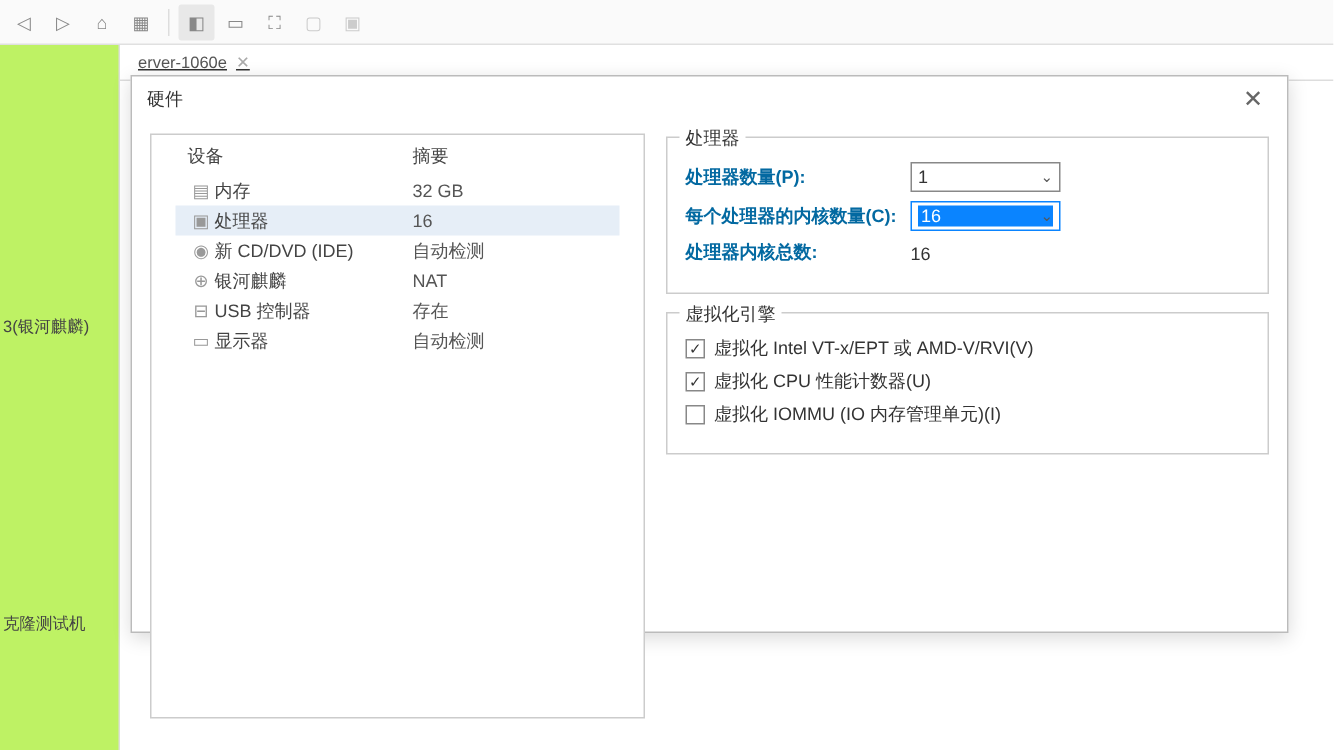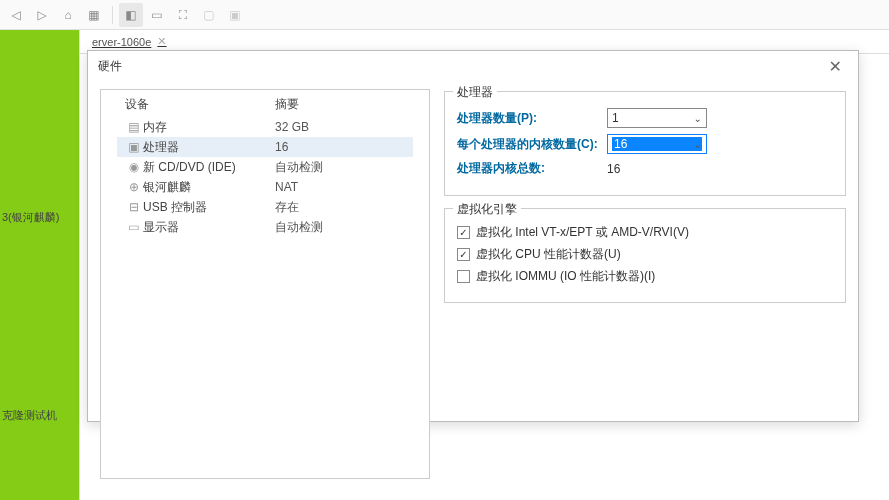--- a/index.html
+++ b/index.html
@@ -1,21 +1,21 @@
 <!DOCTYPE html>
 <html><head>
 <meta charset="utf-8">
 <style>
   * { box-sizing: border-box; font-family: "Microsoft YaHei", "Segoe UI", sans-serif; }
   body { margin: 0; background: #fff; width: 889px; height: 500px; overflow: hidden; font-size: 12px; color: #333; position: relative; }
   .toolbar { height: 30px; border-bottom: 1px solid #e0e0e0; display: flex; align-items: center; padding: 0 4px; gap: 2px; background: #fafafa; }
   .tbtn { width: 24px; height: 24px; display: flex; align-items: center; justify-content: center; color: #888; border-radius: 2px; }
   .tbtn.active { background: #e8e8e8; }
   .tsep { width: 1px; height: 18px; background: #ddd; margin: 0 4px; }
-  .sidebar-left { position: absolute; top: 30px; left: 0; width: 80px; height: 470px; border-right: 1px solid #ddd; background: #84cc16; }
+  .sidebar-left { position: absolute; top: 30px; left: 0; width: 80px; height: 470px; border-right: 1px solid #ddd; background: #bef264; }
   .tab-row { position: absolute; top: 30px; left: 80px; height: 24px; border-bottom: 1px solid #ddd; width: 809px; display: flex; align-items: center; padding-left: 4px; text-decoration: underline; }
   .tab-item { font-size: 11px; color: #555; padding: 0 8px; height: 22px; display: flex; align-items: center; }
   .side-label { position: absolute; font-size: 11px; color: #444; left: 2px; white-space: nowrap; }
   .dialog { position: absolute; top: 50px; left: 87px; width: 772px; height: 372px; background: #fff; border: 1px solid #bbb; box-shadow: 0 3px 12px rgba(0,0,0,.15); }
   .dlg-title { height: 30px; display: flex; align-items: center; padding: 0 10px; font-size: 12px; color: #333; justify-content: space-between; }
   .close-x { font-size: 16px; color: #666; padding: 2px 6px; }
   .dlg-body { padding: 8px 12px 12px 12px; display: flex; gap: 14px; }
   .device-panel { width: 330px; border: 1px solid #ccc; background: #fff; padding: 4px 16px; height: 390px; }
   .dev-hdr { display: flex; padding: 2px 8px 4px 8px; color: #444; }
   .dev-col1 { width: 150px; }
@@ -142,19 +142,19 @@
             <div class="chk-row">
               <span class="chk checked"></span>
               <span>虚拟化 Intel VT-x/EPT 或 AMD-V/RVI(V)</span>
             </div>
             <div class="chk-row">
               <span class="chk checked"></span>
               <span>虚拟化 CPU 性能计数器(U)</span>
             </div>
             <div class="chk-row">
               <span class="chk"></span>
-              <span>虚拟化 IOMMU (IO 性能计数器)(I)</span>
+              <span>虚拟化 IOMMU (IO 内存管理单元)(I)</span>
             </div>
           </div>
       </div>
     </div>
   </div>
 </div>
 
 </body></html>

